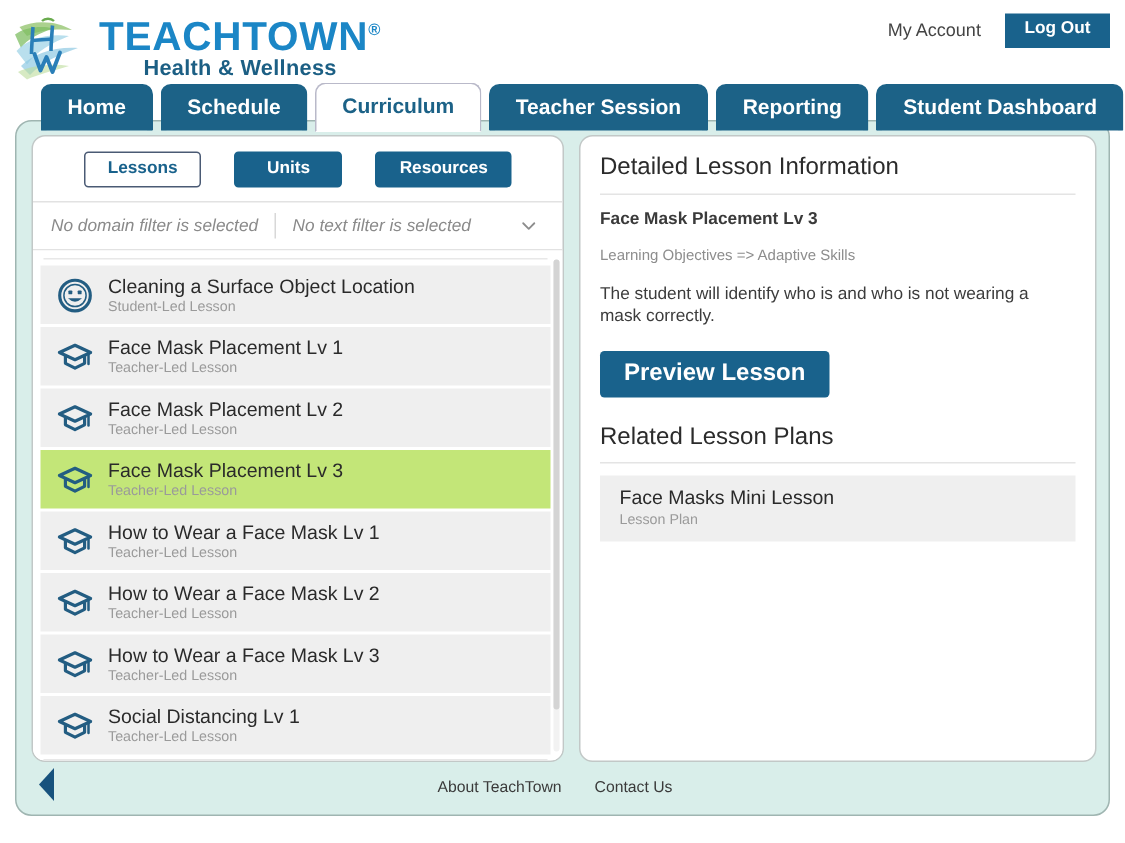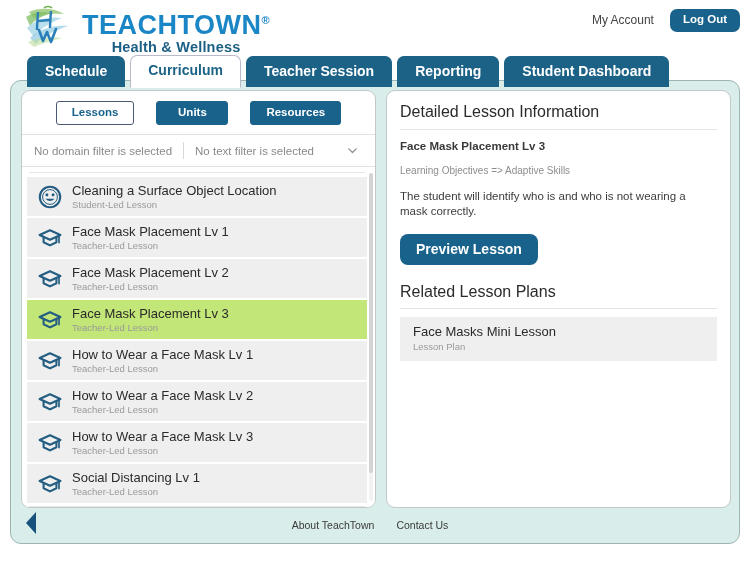--- a/index.html
+++ b/index.html
@@ -24,23 +24,23 @@
   .header {
     position: absolute;
     left: 0; top: 0;
     width: 750px;
     height: 52px;
     background: #ffffff;
   }
 
   .brand {
     position: absolute;
-    left: 24px; top: 3px;
-    display: flex;
-    align-items: flex-start;
+    left: 8px; top: 3px;
+    display: flex;
+    align-items: flex-end;
   }
 
   .logo-mark {
     width: 56px;
     height: 45px;
     flex: 0 0 auto;
     margin-top: 1px;
   }
 
   .brand-text {
@@ -84,21 +84,21 @@
     font-size: 12px;
     color: #444;
   }
 
   .logout-btn {
     background: #19628c;
     color: #ffffff;
     font-size: 11.5px;
     font-weight: bold;
     border: none;
-    border-radius: 7px;
+    border-radius: 0;
     padding: 5px 13px 6px;
     cursor: pointer;
     line-height: 1;
   }
 
   
   .tabs {
     position: absolute;
     left: 27px; top: 55px;
     display: flex;
@@ -197,20 +197,21 @@
     height: 33px;
     border-top: 1px solid #e2e2e2;
     border-bottom: 1px solid #e2e2e2;
     padding: 0 12px;
     font-size: 11.5px;
     color: #8a8a8a;
     cursor: pointer;
   }
   .filter-seg {
     white-space: nowrap;
+    font-style: italic;
   }
   .filter-divider {
     width: 1px;
     height: 17px;
     background: #d8d8d8;
     margin: 0 11px;
   }
   .filter-chevron {
     margin-left: auto;
     margin-right: 4px;
@@ -331,24 +332,24 @@
     color: #3c3c3c;
     line-height: 15px;
     margin-top: 12px;
     max-width: 300px;
   }
 
   .preview-btn {
     display: inline-block;
     background: #19628c;
     color: #ffffff;
-    font-size: 14px;
+    font-size: 16px;
     font-weight: bold;
     border: none;
-    border-radius: 8px;
+    border-radius: 3px;
     padding: 9px 16px 10px;
     margin-top: 15px;
     cursor: pointer;
     line-height: 12px;
   }
 
   .related-title {
     font-size: 16px;
     color: #2b2b2b;
     line-height: 20px;
@@ -436,20 +437,21 @@
       </div>
     </div>
 
     <div class="account-area">
       <span class="my-account">My Account</span>
       <button class="logout-btn">Log Out</button>
     </div>
   </div>
 
   <div class="tabs">
+    <div class="tab">Home</div>
     <div class="tab">Schedule</div>
     <div class="tab active">Curriculum</div>
     <div class="tab">Teacher Session</div>
     <div class="tab">Reporting</div>
     <div class="tab">Student Dashboard</div>
   </div>
 
   <div class="shell">
     <div class="panels">
 

